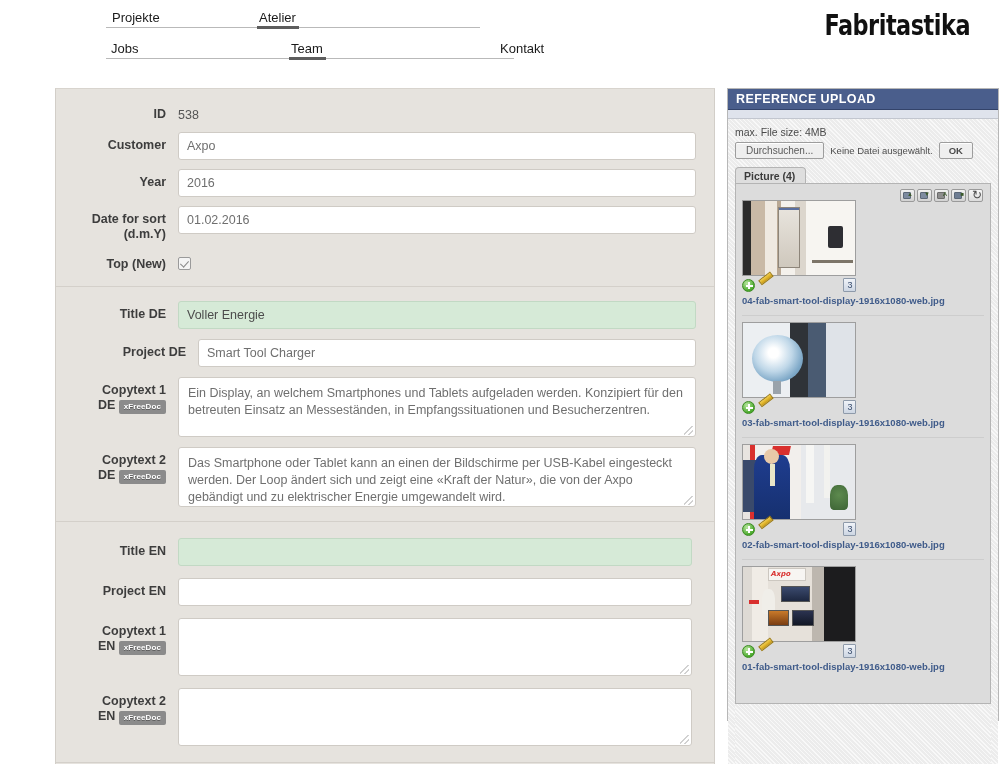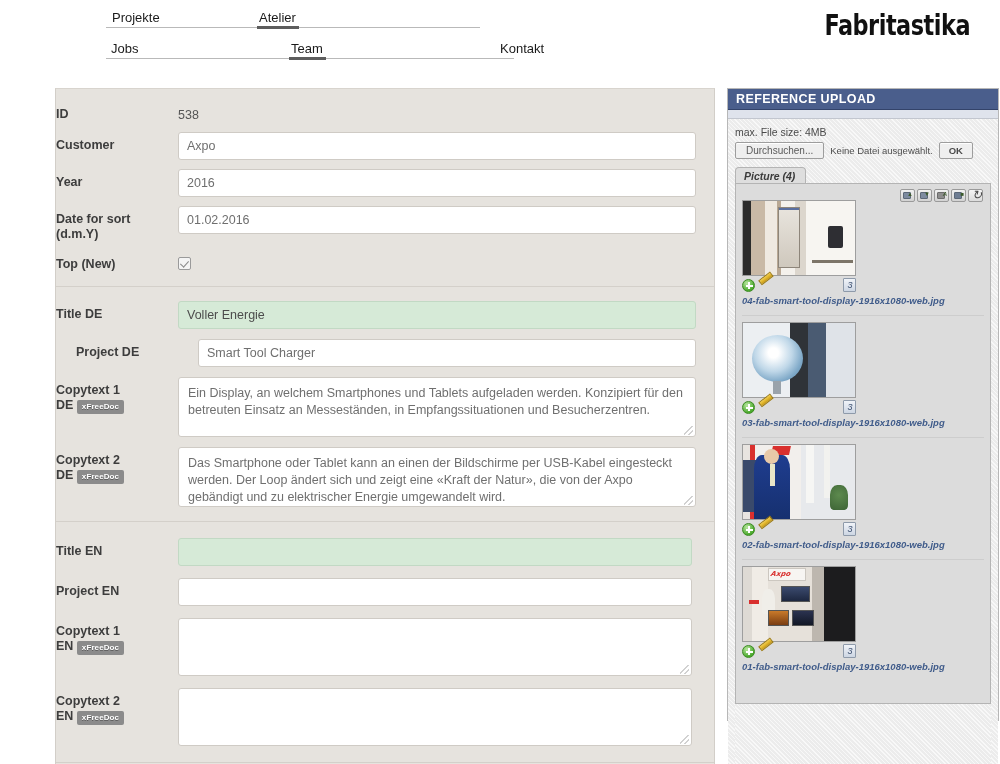--- a/index.html
+++ b/index.html
@@ -42,21 +42,21 @@
     background:#e6e3de;
     border-left:1px solid #d2cec8; border-right:1px solid #d2cec8;
     border-top:1px solid #d8d4ce;
   }
   .form-sec { position:relative; }
   .form-sec + .form-sec { border-top:1px solid #d4d0ca; }
   .sec-top-edge { border-top:1px solid #d4d0ca; }
 
   .row { position:relative; display:flex; align-items:flex-start; padding:0 18px 0 0; }
   .lbl {
-    width:122px; flex:0 0 122px; padding-right:12px;
+    width:122px; flex:0 0 122px; text-align:right; padding-right:12px;
     font-size:12.5px; font-weight:bold; color:#3d3d3d; line-height:15px;
     padding-top:6px;
   }
   .lbl .sub { display:block; }
   .lbl-inline { display:flex; align-items:center; justify-content:flex-end; gap:5px; }
   .badge {
     display:inline-block; background:#8b8b8b; color:#fff;
     font-size:8px; font-weight:bold; line-height:10px;
     padding:2px 5px 2px 5px; border-radius:2px;
     text-shadow:0 1px 0 rgba(0,0,0,.35); cursor:pointer;
@@ -124,27 +124,27 @@
     box-shadow: inset 0 1px 0 #fff; font-weight:bold;
   }
 
   .tabstrip { position:relative; height:17px; }
   .tab {
     display:inline-block; background:#dedede;
     border:1px solid #b4b4b4; border-bottom:none;
     border-radius:4px 4px 0 0;
     font-size:10.5px; font-weight:bold; color:#3b3b3b;
     padding:2px 10px 2px 8px; cursor:pointer;
-    position:relative; top:1px;font-style:italic;
+    position:relative; top:1px;
   }
 
   .tabpane {
     border:1px solid #b4b4b4; background:#dcdcdc;
     padding:5px 6px 8px 6px; position:relative;
-    height:521px; overflow:hidden;font-style:italic;
+    height:521px; overflow:hidden;
   }
   .icon-toolbar { position:absolute; right:7px; top:5px; display:flex; gap:2px; }
   .tb-btn {
     width:15px; height:13px; border:1px solid #9a9a9a; border-radius:2px;
     background:linear-gradient(#f2f2f2,#d2d2d2); cursor:pointer;
     position:relative; overflow:hidden;
   }
   .tb-btn .g { position:absolute; left:2px; top:2px; width:8px; height:7px;
     background:#7d8ba0; border:1px solid #5c6878; border-radius:1px; }
   .tb-btn .a { position:absolute; right:1px; top:1px; font-size:6px; color:#3b5a2b; font-weight:bold; line-height:6px; }

